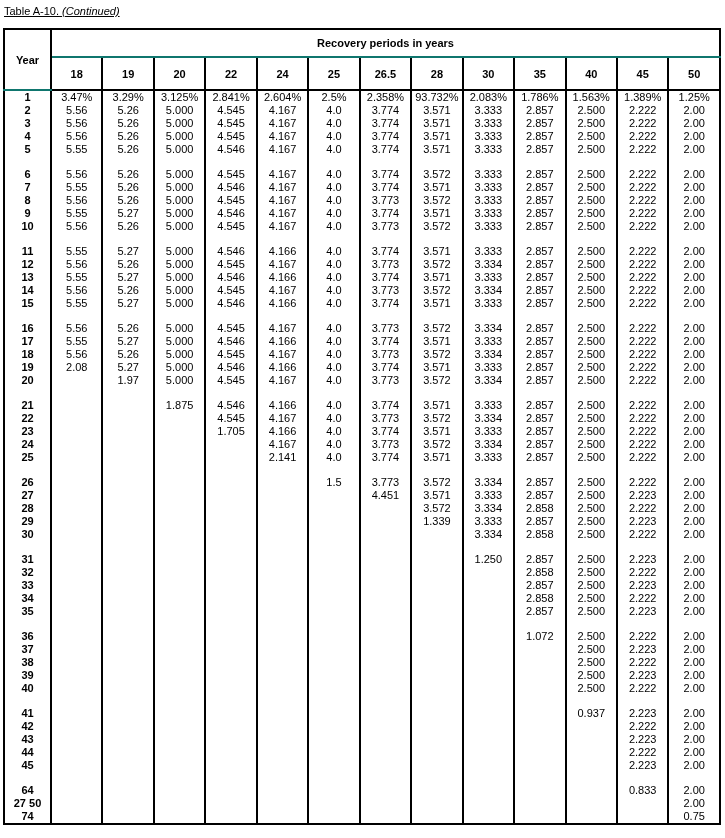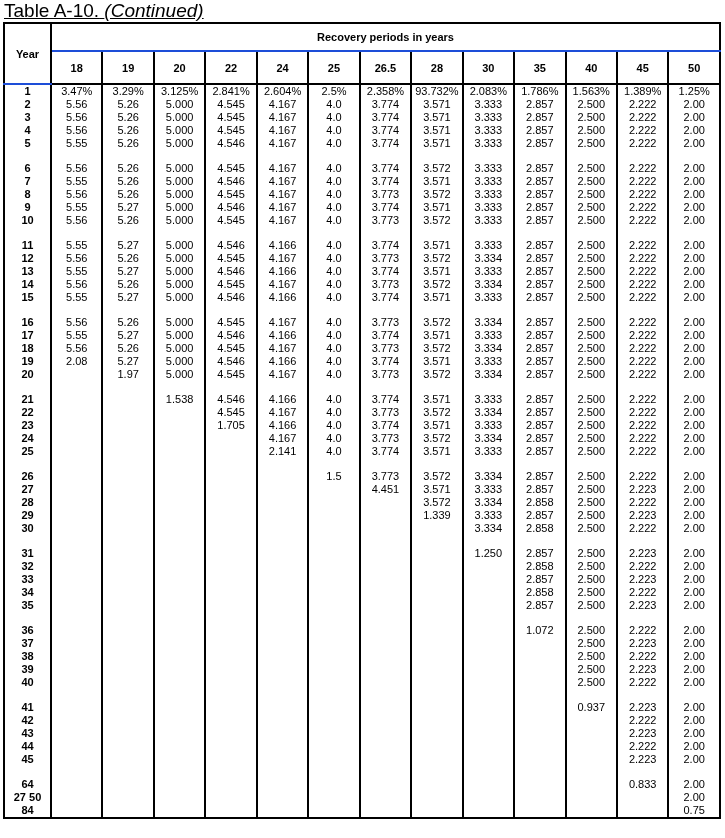--- a/index.html
+++ b/index.html
@@ -12,23 +12,23 @@
     color: #000;
     -webkit-font-smoothing: none;
   }
   .page {
     width: 725px;
     height: 838px;
     box-sizing: border-box;
     padding: 3px 0 0 3px;
   }
   .title {
-    font-size: 19px;
+    font-size: 11px;
     line-height: 16px;
-    margin: 0 0 3px 1px;
+    margin: 0 0 9px 1px;
     text-decoration: underline;
     white-space: nowrap;
   }
   .title .cont {
     font-style: italic;
   }
   table.rates {
     border-collapse: collapse;
     table-layout: fixed;
     width: 718px;
@@ -41,21 +41,21 @@
     padding: 0;
     text-align: center;
     vertical-align: middle;
     overflow: hidden;
     white-space: nowrap;
   }
   tr.h1 th {
     height: 26px;
     font-size: 11px;
     font-weight: bold;
-    border-bottom: 2px solid #1d4ed8;
+    border-bottom: 2px solid #0f766e;
   }
   tr.h2 th {
     height: 31px;
     font-size: 11px;
     font-weight: bold;
     border-bottom: 2px solid #000;
   }
   th.yearhead {
     font-size: 11px;
     font-weight: bold;
@@ -487,21 +487,21 @@
           <td></td>
           <td></td>
           <td></td>
           <td></td>
           <td></td>
         </tr>
         <tr>
           <td class="yearcell">21</td>
           <td></td>
           <td></td>
-          <td>1.538</td>
+          <td>1.875</td>
           <td>4.546</td>
           <td>4.166</td>
           <td>4.0</td>
           <td>3.774</td>
           <td>3.571</td>
           <td>3.333</td>
           <td>2.857</td>
           <td>2.500</td>
           <td>2.222</td>
           <td>2.00</td>
@@ -996,21 +996,21 @@
           <td></td>
           <td></td>
           <td></td>
           <td></td>
           <td></td>
           <td></td>
           <td></td>
           <td>2.00</td>
         </tr>
         <tr>
-          <td class="yearcell">84</td>
+          <td class="yearcell">74</td>
           <td></td>
           <td></td>
           <td></td>
           <td></td>
           <td></td>
           <td></td>
           <td></td>
           <td></td>
           <td></td>
           <td></td>

